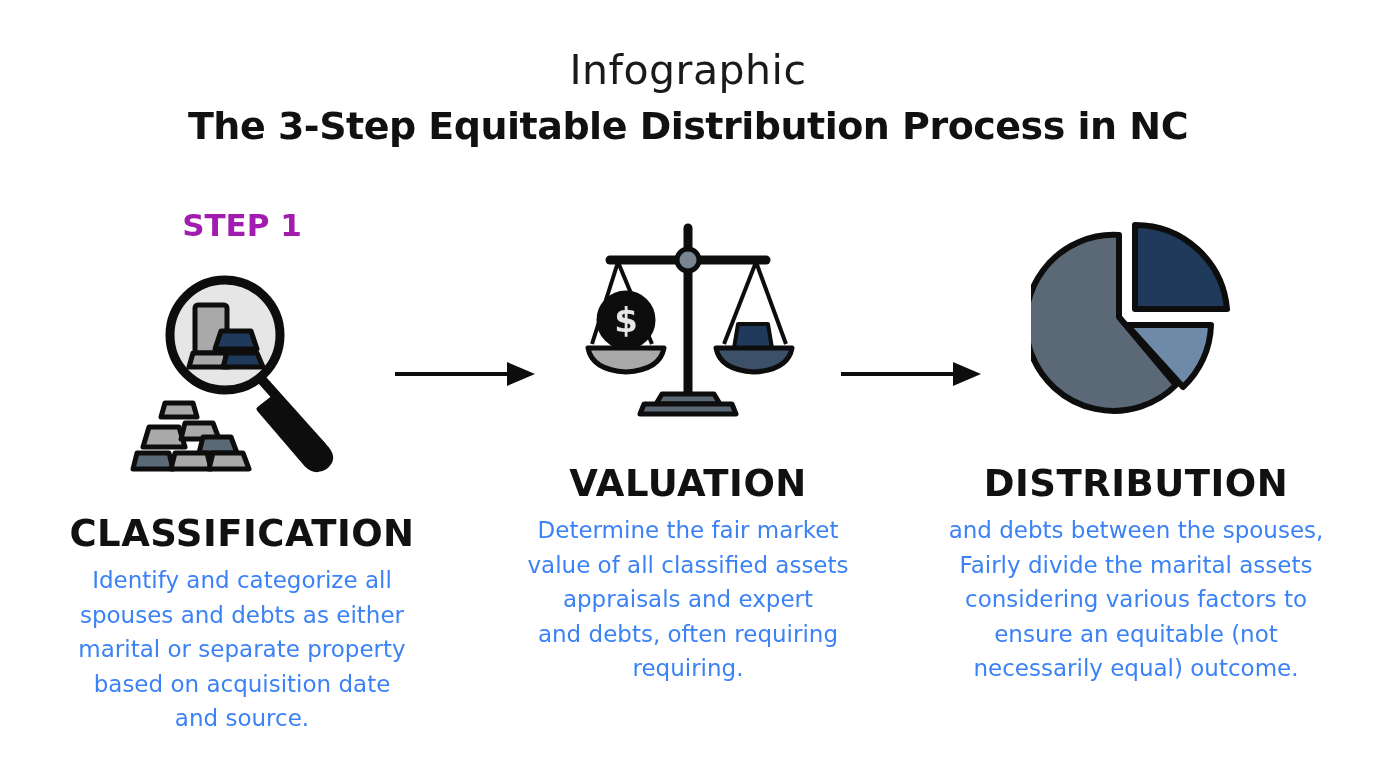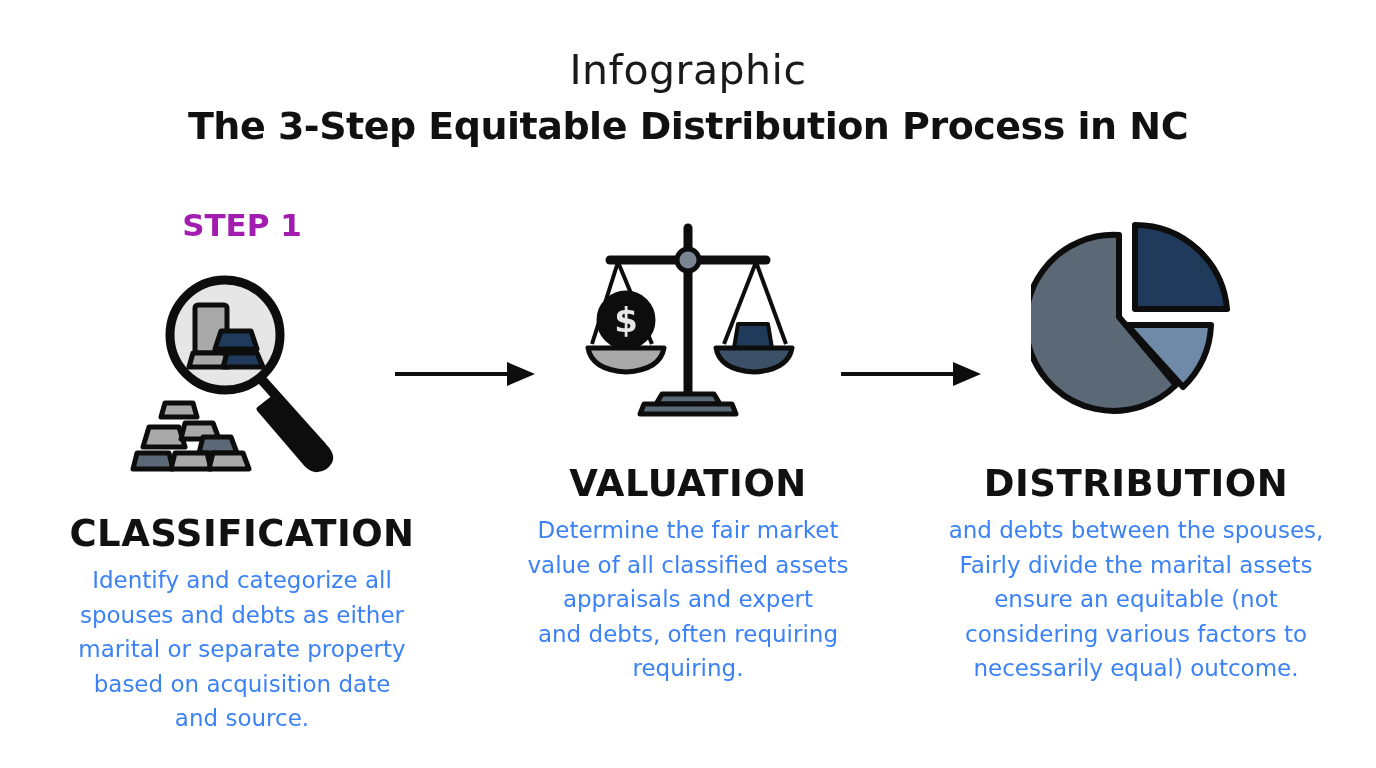--- a/index.html
+++ b/index.html
@@ -142,17 +142,17 @@
         <path d="M96 108 L180 108 A88 88 0 0 1 152 170 Z" fill="#6f8aa8"></path>
 
         <path d="M104 92 L104 8 A92 92 0 0 1 196 92 Z" fill="#1f3a5a"></path>
       </g>
     </svg>
   </div>
   <div class="step-name">DISTRIBUTION</div>
   <div class="step-desc">
     <div>and debts between the spouses,</div>
     <div>Fairly divide the marital assets</div>
+    <div>considering various factors to</div>
     <div>ensure an equitable (not</div>
-    <div>considering various factors to</div>
     <div>necessarily equal) outcome.</div>
   </div>
 </div>
 
 </body></html>

